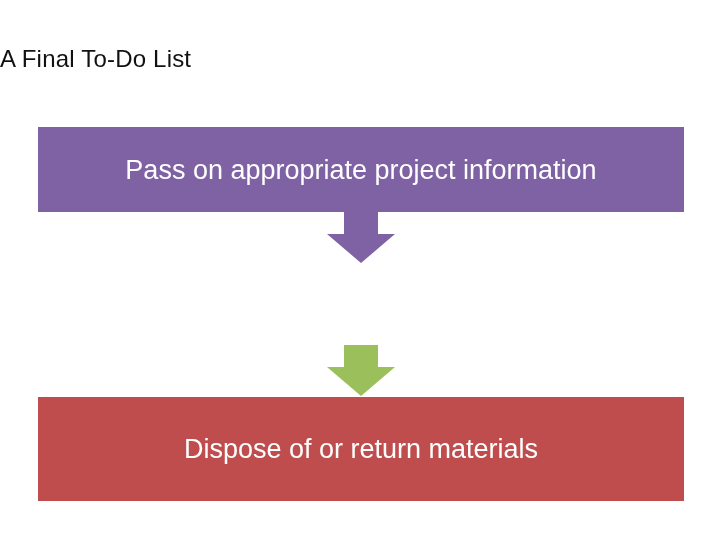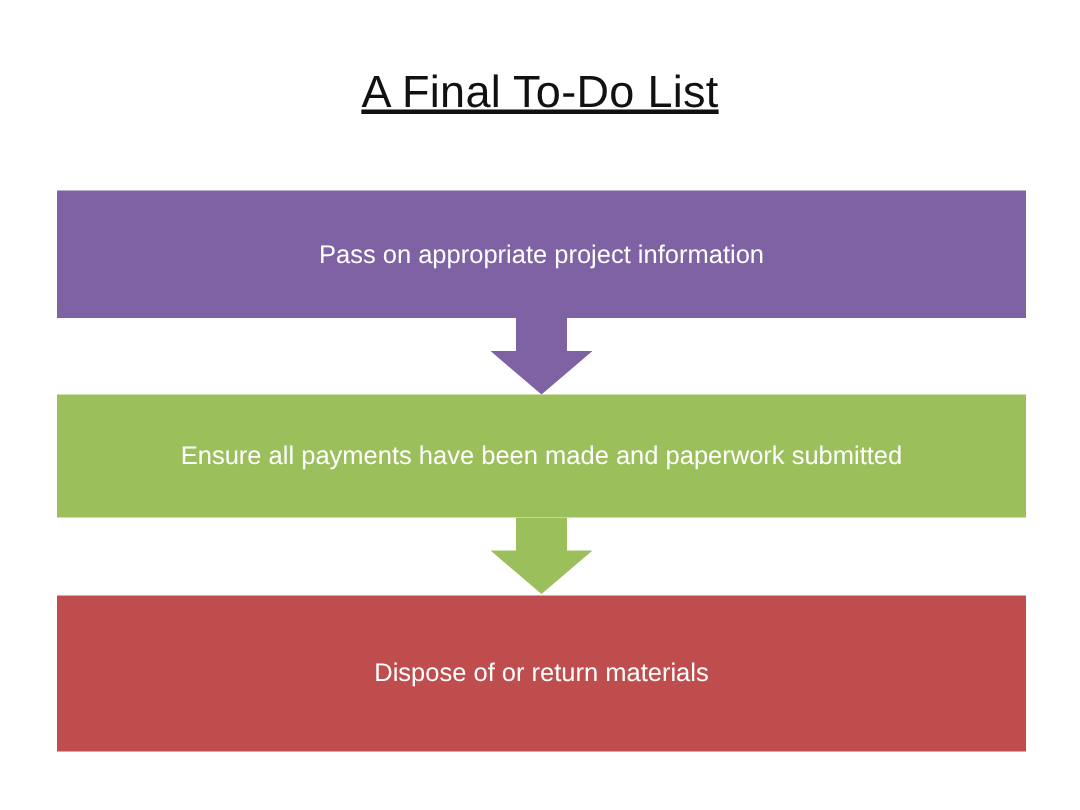--- a/index.html
+++ b/index.html
@@ -17,27 +17,25 @@
     position: relative;
     width: 720px;
     height: 540px;
     background: #ffffff;
   }
   .slide-title {
     position: absolute;
     left: 0;
     top: 47px;
     width: 720px;
-    text-align: center;
-    font-size: 30px;
+    font-size: 24px;
     font-weight: 400;
     color: #111111;
     letter-spacing: 0.2px;
     line-height: 1.0;
-    text-decoration: underline;
   }
   .chevron-stack {
     position: absolute;
     left: 38px;
     top: 127px;
     width: 646px;
     height: 351px;
   }
   .step {
     position: absolute;
@@ -46,21 +44,21 @@
     display: flex;
     align-items: center;
     justify-content: center;
     box-sizing: border-box;
     padding: 0 14px;
   }
   .step-1 { top: 0px;   height: 85px; }
   .step-2 { top: 136px; height: 82px; }
   .step-3 { top: 270px; height: 104px; }
   .step-label {
-    font-size: 17px;
+    font-size: 27px;
     line-height: 28px;
     color: #ffffff;
     text-align: center;
     font-weight: 400;
     max-width: 580px;
   }
   .arrow {
     position: absolute;
     width: 68px;
     height: 51px;
@@ -83,23 +81,20 @@
     <div class="step step-1" style="background:#7E62A4;">
       <div class="step-label" style="color: rgb(255, 255, 255);">Pass on appropriate project information</div>
     </div>
 
     <div class="arrow arrow-1">
       <svg viewBox="0 0 68 51" xmlns="http://www.w3.org/2000/svg">
         <polygon points="17,0 51,0 51,22 68,22 34,51 0,22 17,22" fill="#7E62A4"></polygon>
       </svg>
     </div>
 
-    <div class="step step-2" style="background:#9BBF5B;">
-      <div class="step-label" style="color: rgb(255, 255, 255);">Ensure all payments have been made and paperwork submitted</div>
-    </div>
 
     <div class="arrow arrow-2">
       <svg viewBox="0 0 68 51" xmlns="http://www.w3.org/2000/svg">
         <polygon points="17,0 51,0 51,22 68,22 34,51 0,22 17,22" fill="#9BBF5B"></polygon>
       </svg>
     </div>
 
     <div class="step step-3" style="background:#C04D4D;">
       <div class="step-label" style="color: rgb(255, 255, 255);">Dispose of or return materials</div>
     </div>

